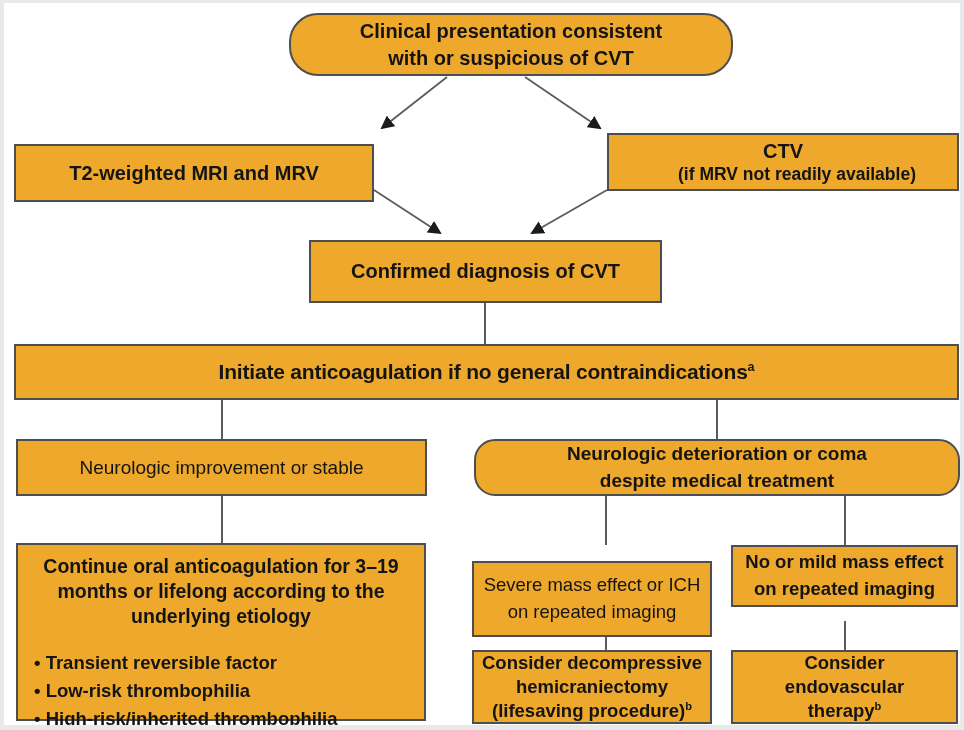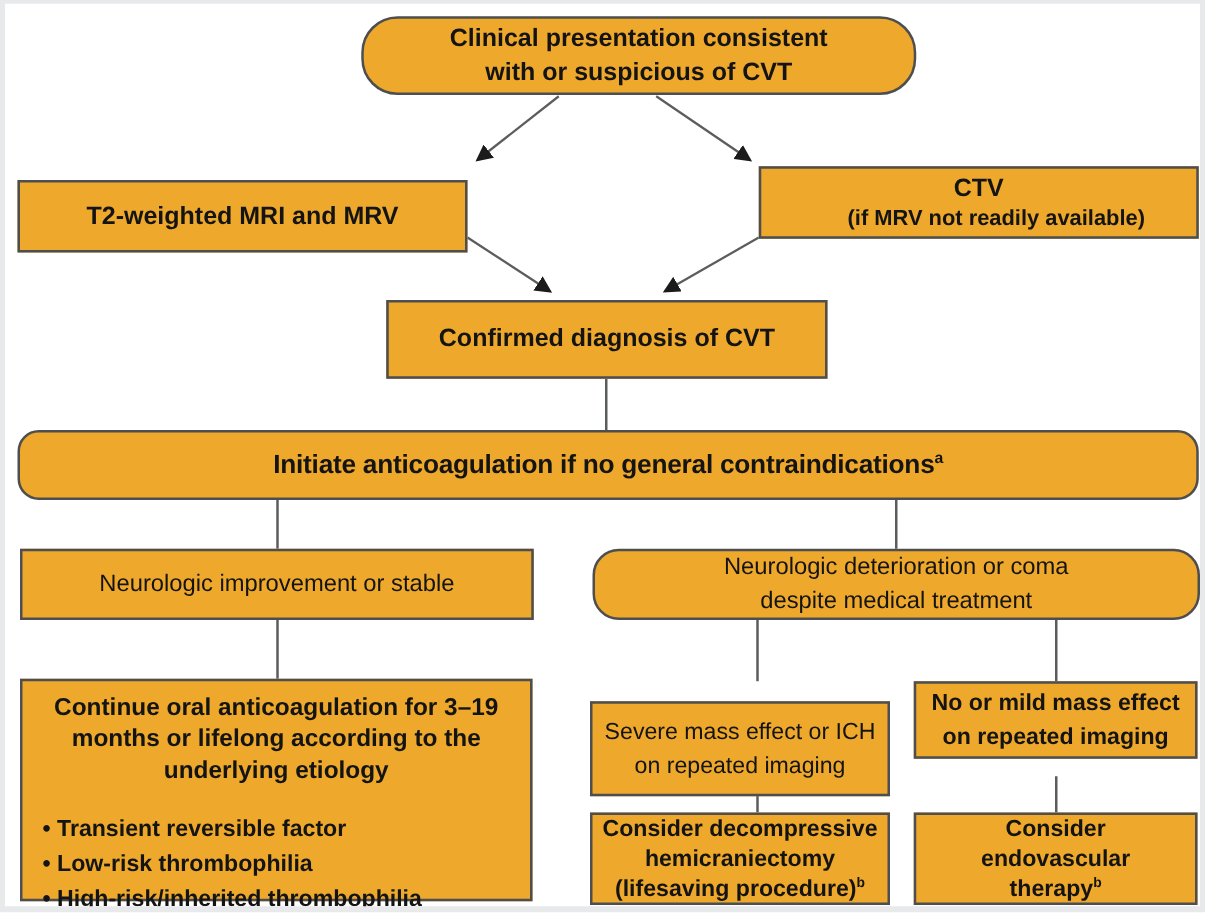--- a/index.html
+++ b/index.html
@@ -27,23 +27,23 @@
   }
   .bold { font-weight:bold; }
   sup { font-size:60%; vertical-align:super; line-height:0; font-weight:bold; }
 
   .n-clinical   { left:285px; top:10px;  width:444px; height:63px; font-size:20px;border-radius:29px; }
   .n-mri        { left:10px;  top:130px; width:360px; height:58px; font-size:20px;margin-top:11px; }
   .n-ctv        { left:603px; top:130px; width:352px; height:58px; line-height:1.25; }
   .n-ctv .l1    { font-size:20px; }
   .n-ctv .l2    { font-size:17.5px;margin-left:28px; }
   .n-confirmed  { left:305px; top:237px; width:353px; height:63px; font-size:20px;text-align:right; }
-  .n-initiate   { left:10px;  top:341px; width:945px; height:56px; font-size:21px; letter-spacing:-0.2px;border-radius:17px; }
+  .n-initiate   { left:10px;  top:341px; width:945px; height:56px; font-size:21px; letter-spacing:-0.2px; }
   .n-improve    { left:12px;  top:436px; width:411px; height:57px; font-size:19px; font-weight:400; }
-  .n-deterior   { left:470px; top:436px; width:486px; height:57px; font-size:19px; font-weight:400; line-height:1.38;border-radius:21px; }
+  .n-deterior   { left:470px; top:436px; width:486px; height:57px; font-size:19px; font-weight:700; line-height:1.38;border-radius:21px; }
   .n-continue   { left:12px;  top:540px; width:410px; height:178px; justify-content:flex-start; padding-top:9px; }
   .n-continue .heading { font-weight:bold; font-size:19.5px; line-height:1.27; }
   .n-continue ul.bullets {
     list-style:none; margin:21px 0 0; padding:0 6px 0 16px;
     align-self:flex-start; text-align:left;
     font-weight:bold; font-size:18.5px; line-height:1.52;
   }
   .n-continue ul.bullets li::before { content:"\2022\00a0"; }
   .n-severe     { left:468px; top:542px; width:240px; height:76px; font-size:18.5px; font-weight:400; line-height:1.45;margin-top:16px; }
   .n-mild       { left:727px; top:542px; width:227px; height:62px; font-size:18.5px; font-weight:700; line-height:1.45; }

